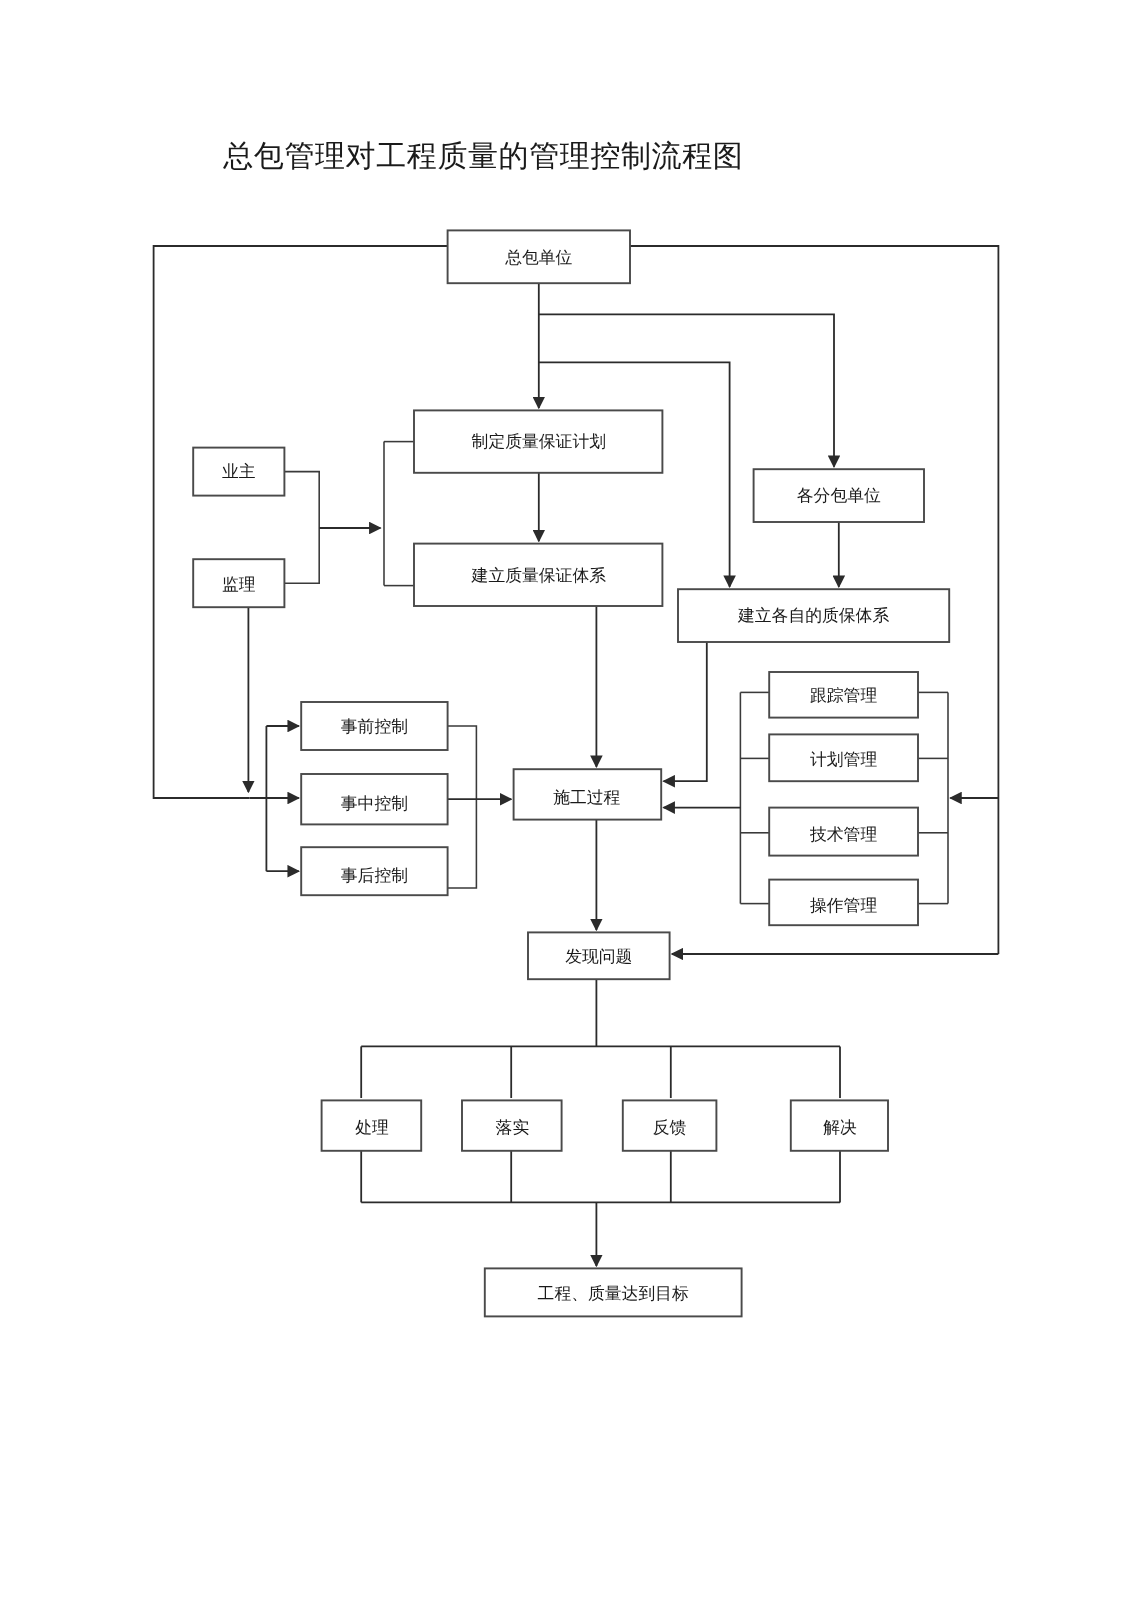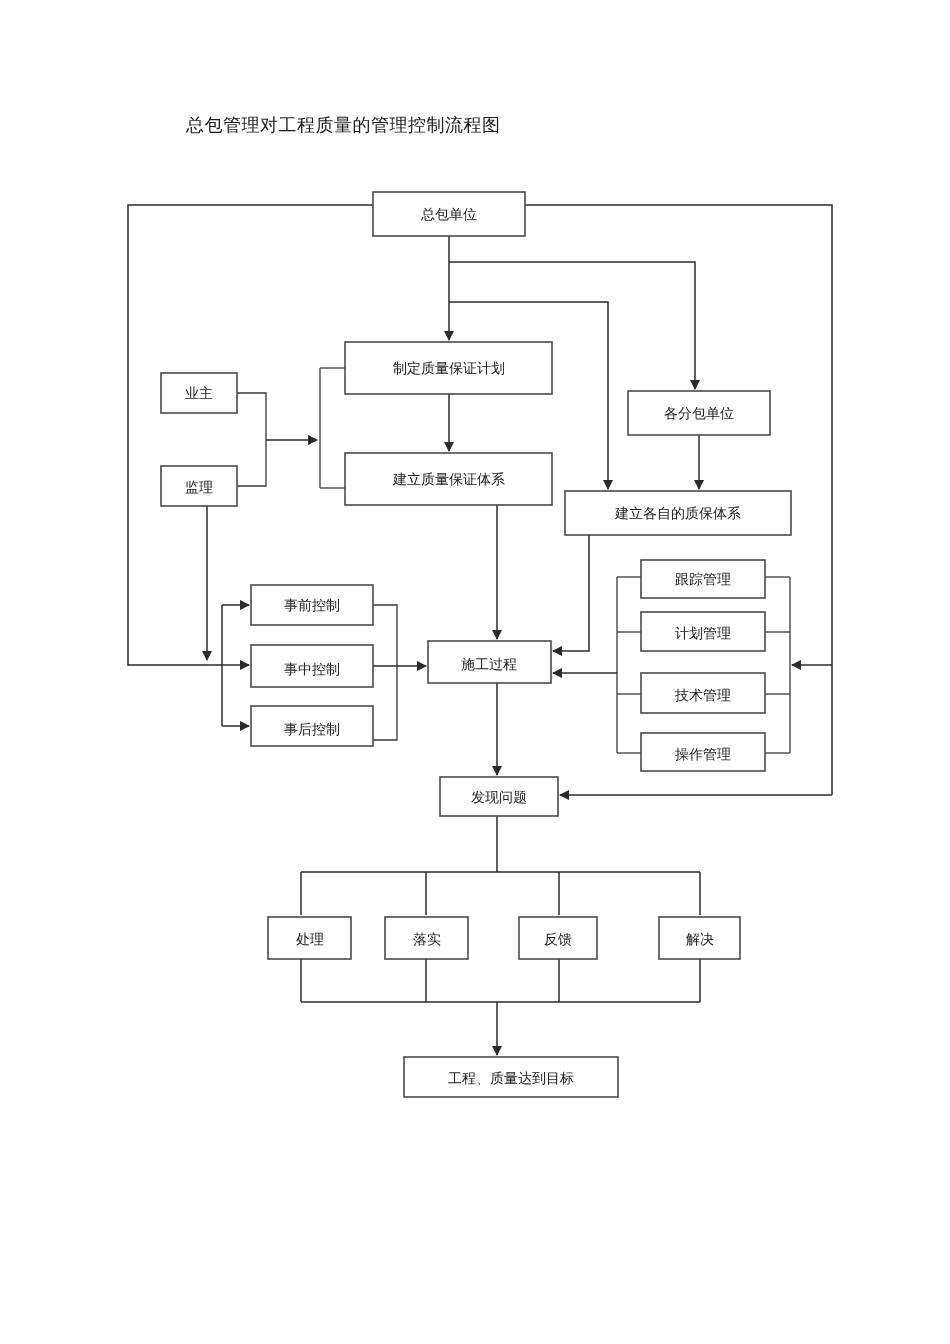--- a/index.html
+++ b/index.html
@@ -18,21 +18,21 @@
     position: relative;
     width: 950px;
     height: 1344px;
     background: #ffffff;
   }
   #chart-title {
     position: absolute;
     left: 186px;
     top: 113px;
     font-family: "DejaVu Sans", sans-serif;
-    font-size: 18px;
+    font-size: 25px;
     color: #1a1a1a;
     letter-spacing: 0.5px;
     white-space: nowrap;
   }
   #flow-svg {
     position: absolute;
     left: 0;
     top: 0;
   }
   .node-box {

